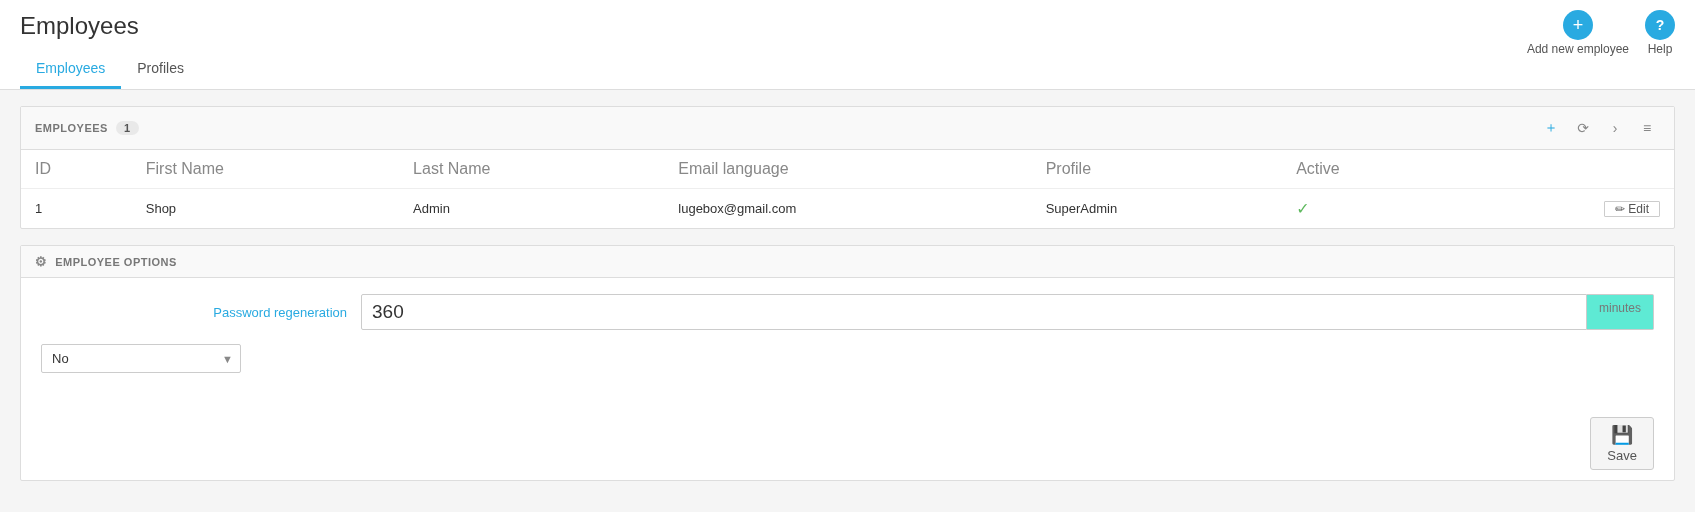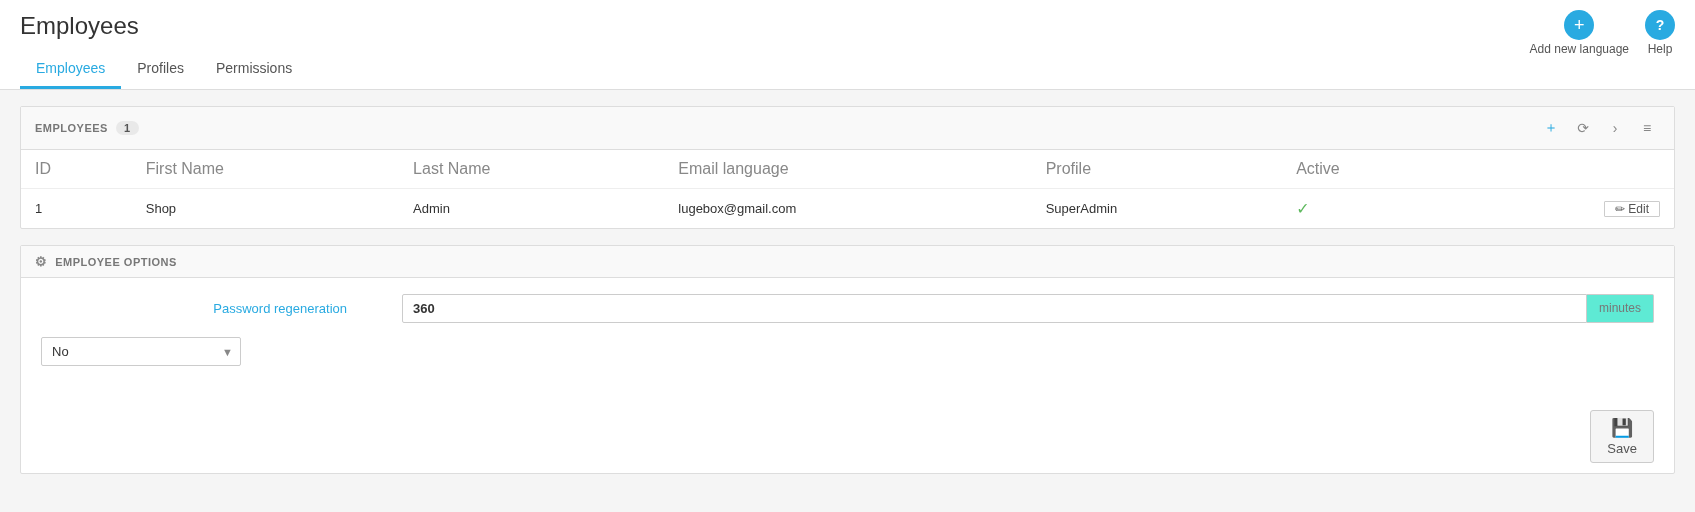--- a/index.html
+++ b/index.html
@@ -162,38 +162,36 @@
     }
 
     .options-section {
       padding: 16px 20px 20px 20px;
     }
 
     .form-row {
       display: flex;
       align-items: center;
       margin-bottom: 14px;
-      gap: 41px;
     }
     .form-label {
       text-align: right;
       width: 320px;
       padding-right: 14px;
       font-size: 13px;
       color: #29aae1;
       flex-shrink: 0;
     }
     .form-input {
       border: 1px solid #ccc;
       border-radius: 2px;
       padding: 6px 10px;
-      font-size: 13px;
+      font-size: 19px;
       color: #333;
       outline: none;
-      font-weight: bold;
     }
     .form-input-wide {
       flex: 1;
     }
     .input-suffix {
       padding: 6px 12px;
       background: #5eead4;
       border: 1px solid #ccc;
       border-left: none;
       font-size: 12px;
@@ -266,32 +264,31 @@
 <body>
 
 <div class="relative">
 
   <div class="page-header">
     <h1 class="page-title">Employees</h1>
 
     <div class="header-actions">
       <button class="header-action-btn">
         <div class="circle-icon">+</div>
-        <span>Add new language</span>
+        <span>Add new employee</span>
       </button>
       <button class="header-action-btn">
         <div class="circle-icon help">?</div>
         <span>Help</span>
       </button>
     </div>
 
     <div class="tabs">
       <a class="tab active">Employees</a>
       <a class="tab">Profiles</a>
-      <a class="tab">Permissions</a>
     </div>
   </div>
 
   <div class="main-content">
 
     <div class="section-card">
       <div class="section-header">
         <div class="section-title">
           <span>EMPLOYEES</span>
           <span class="count-badge">1</span>

